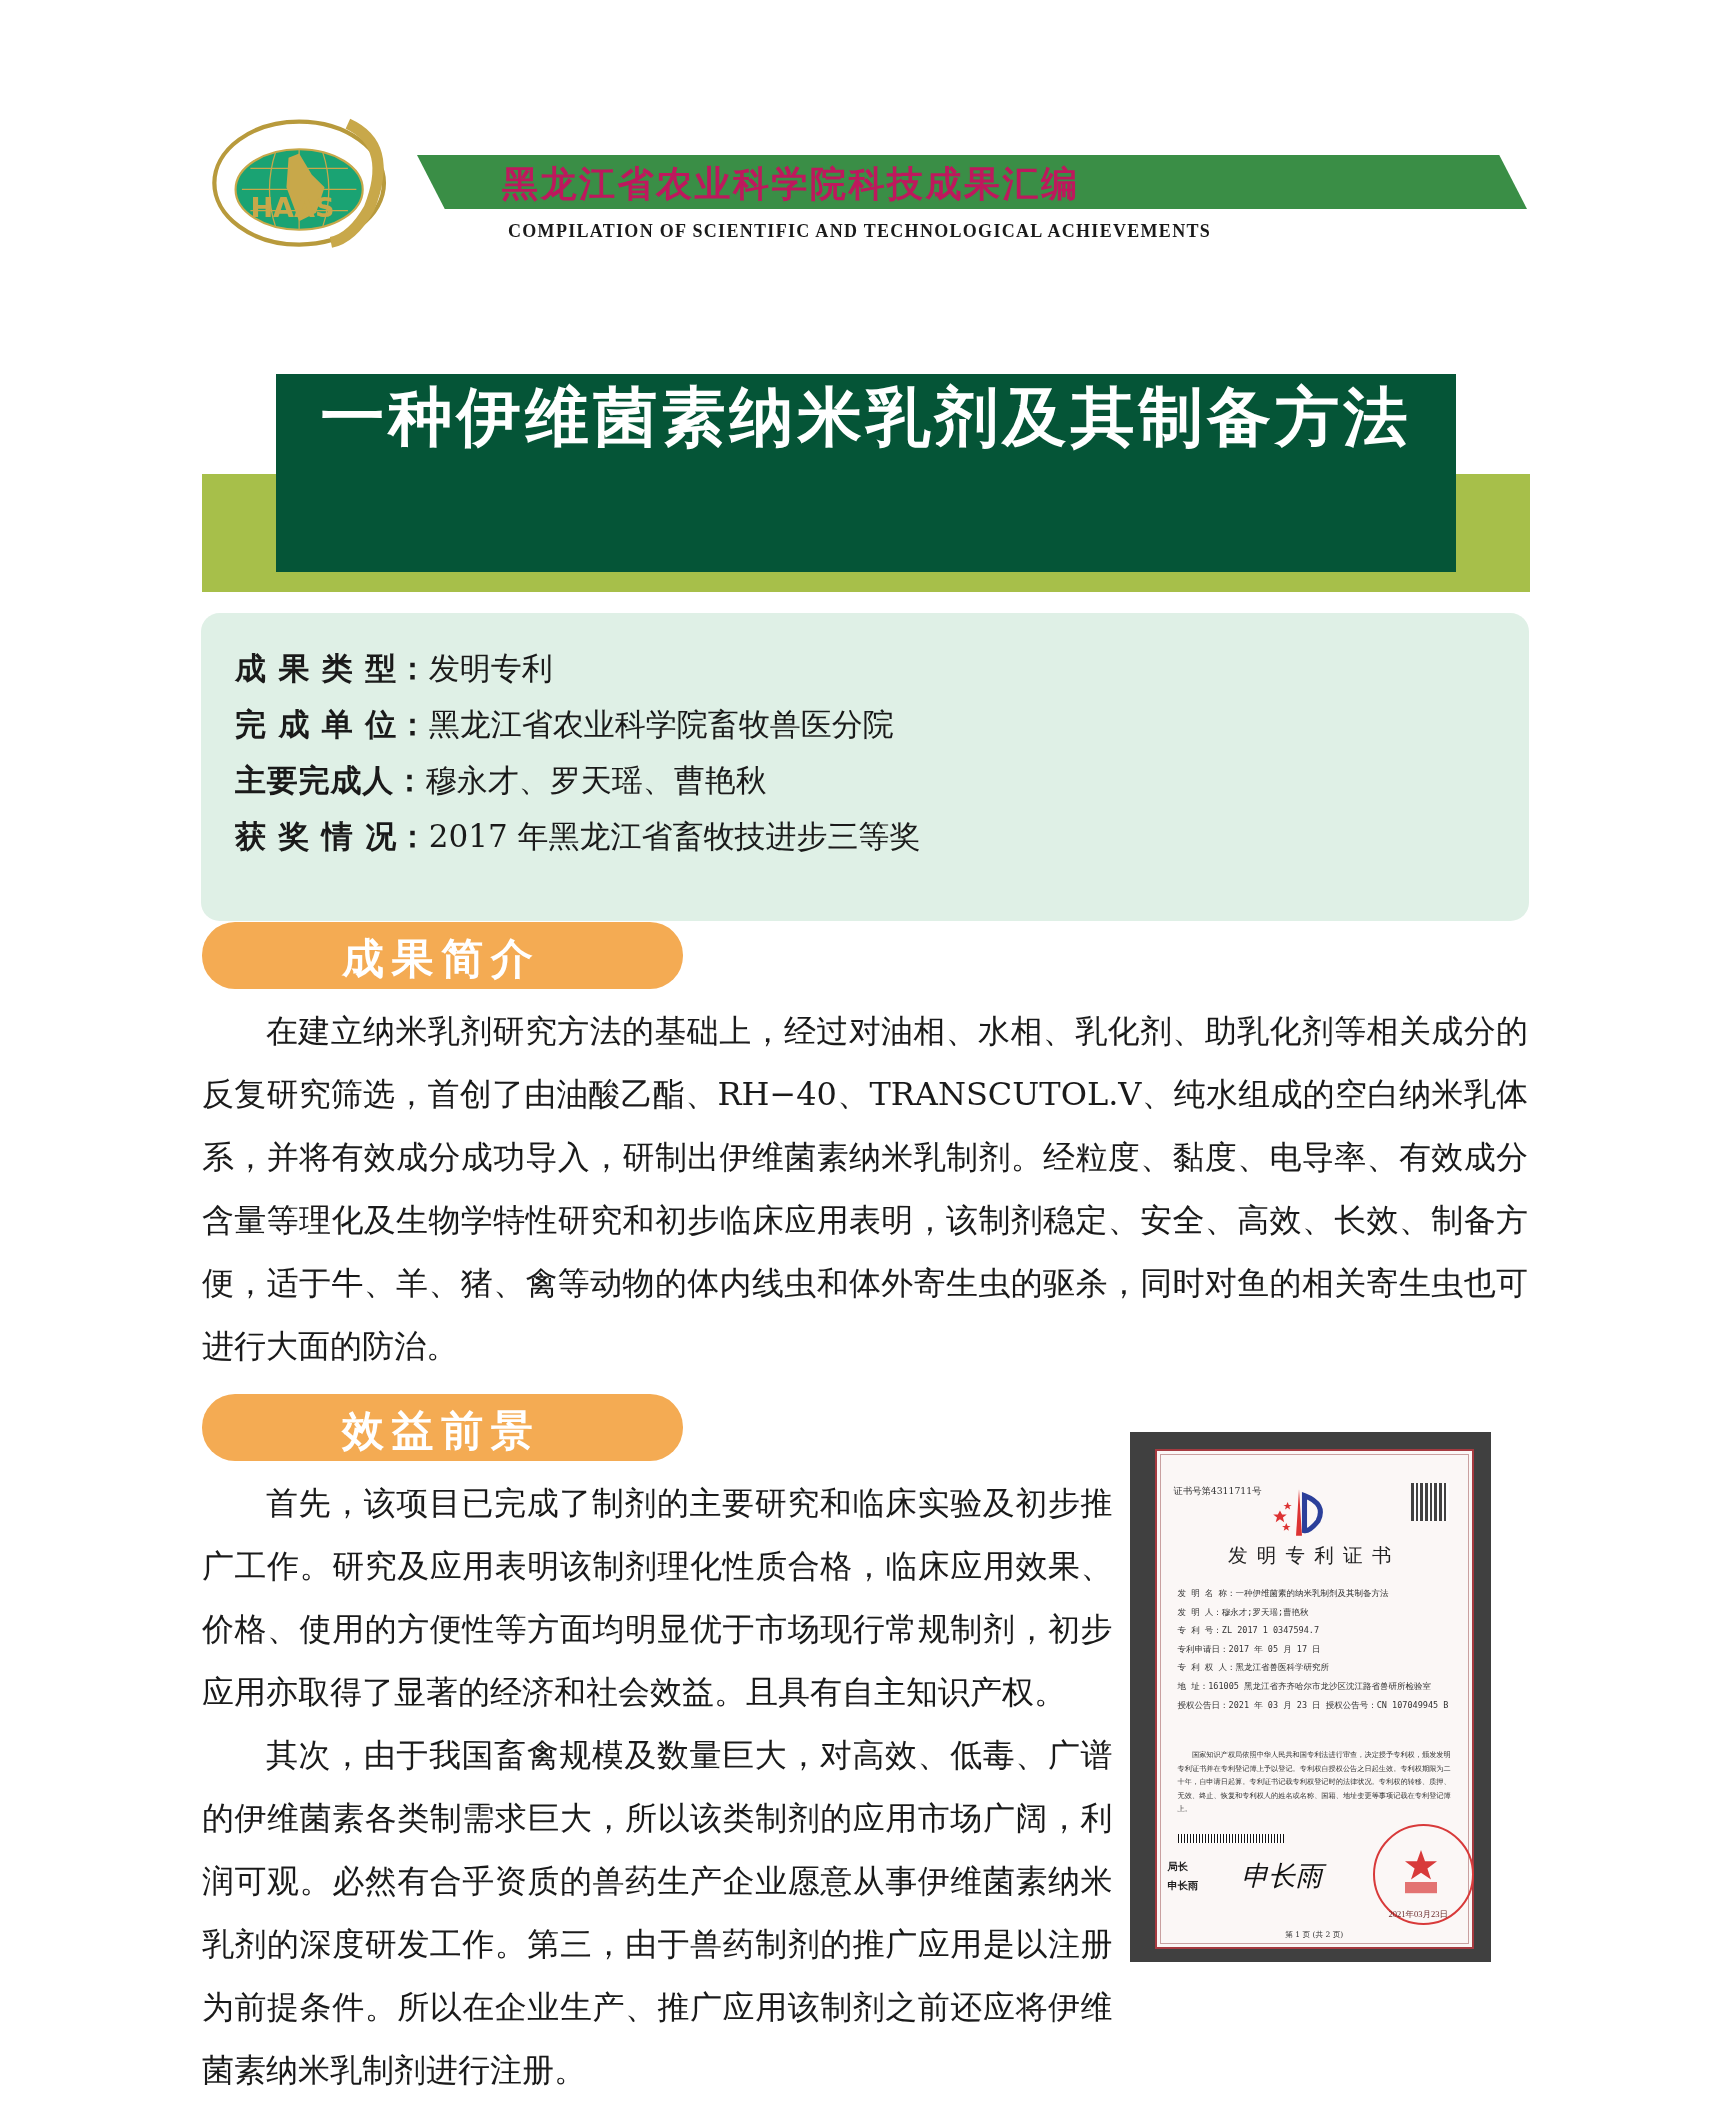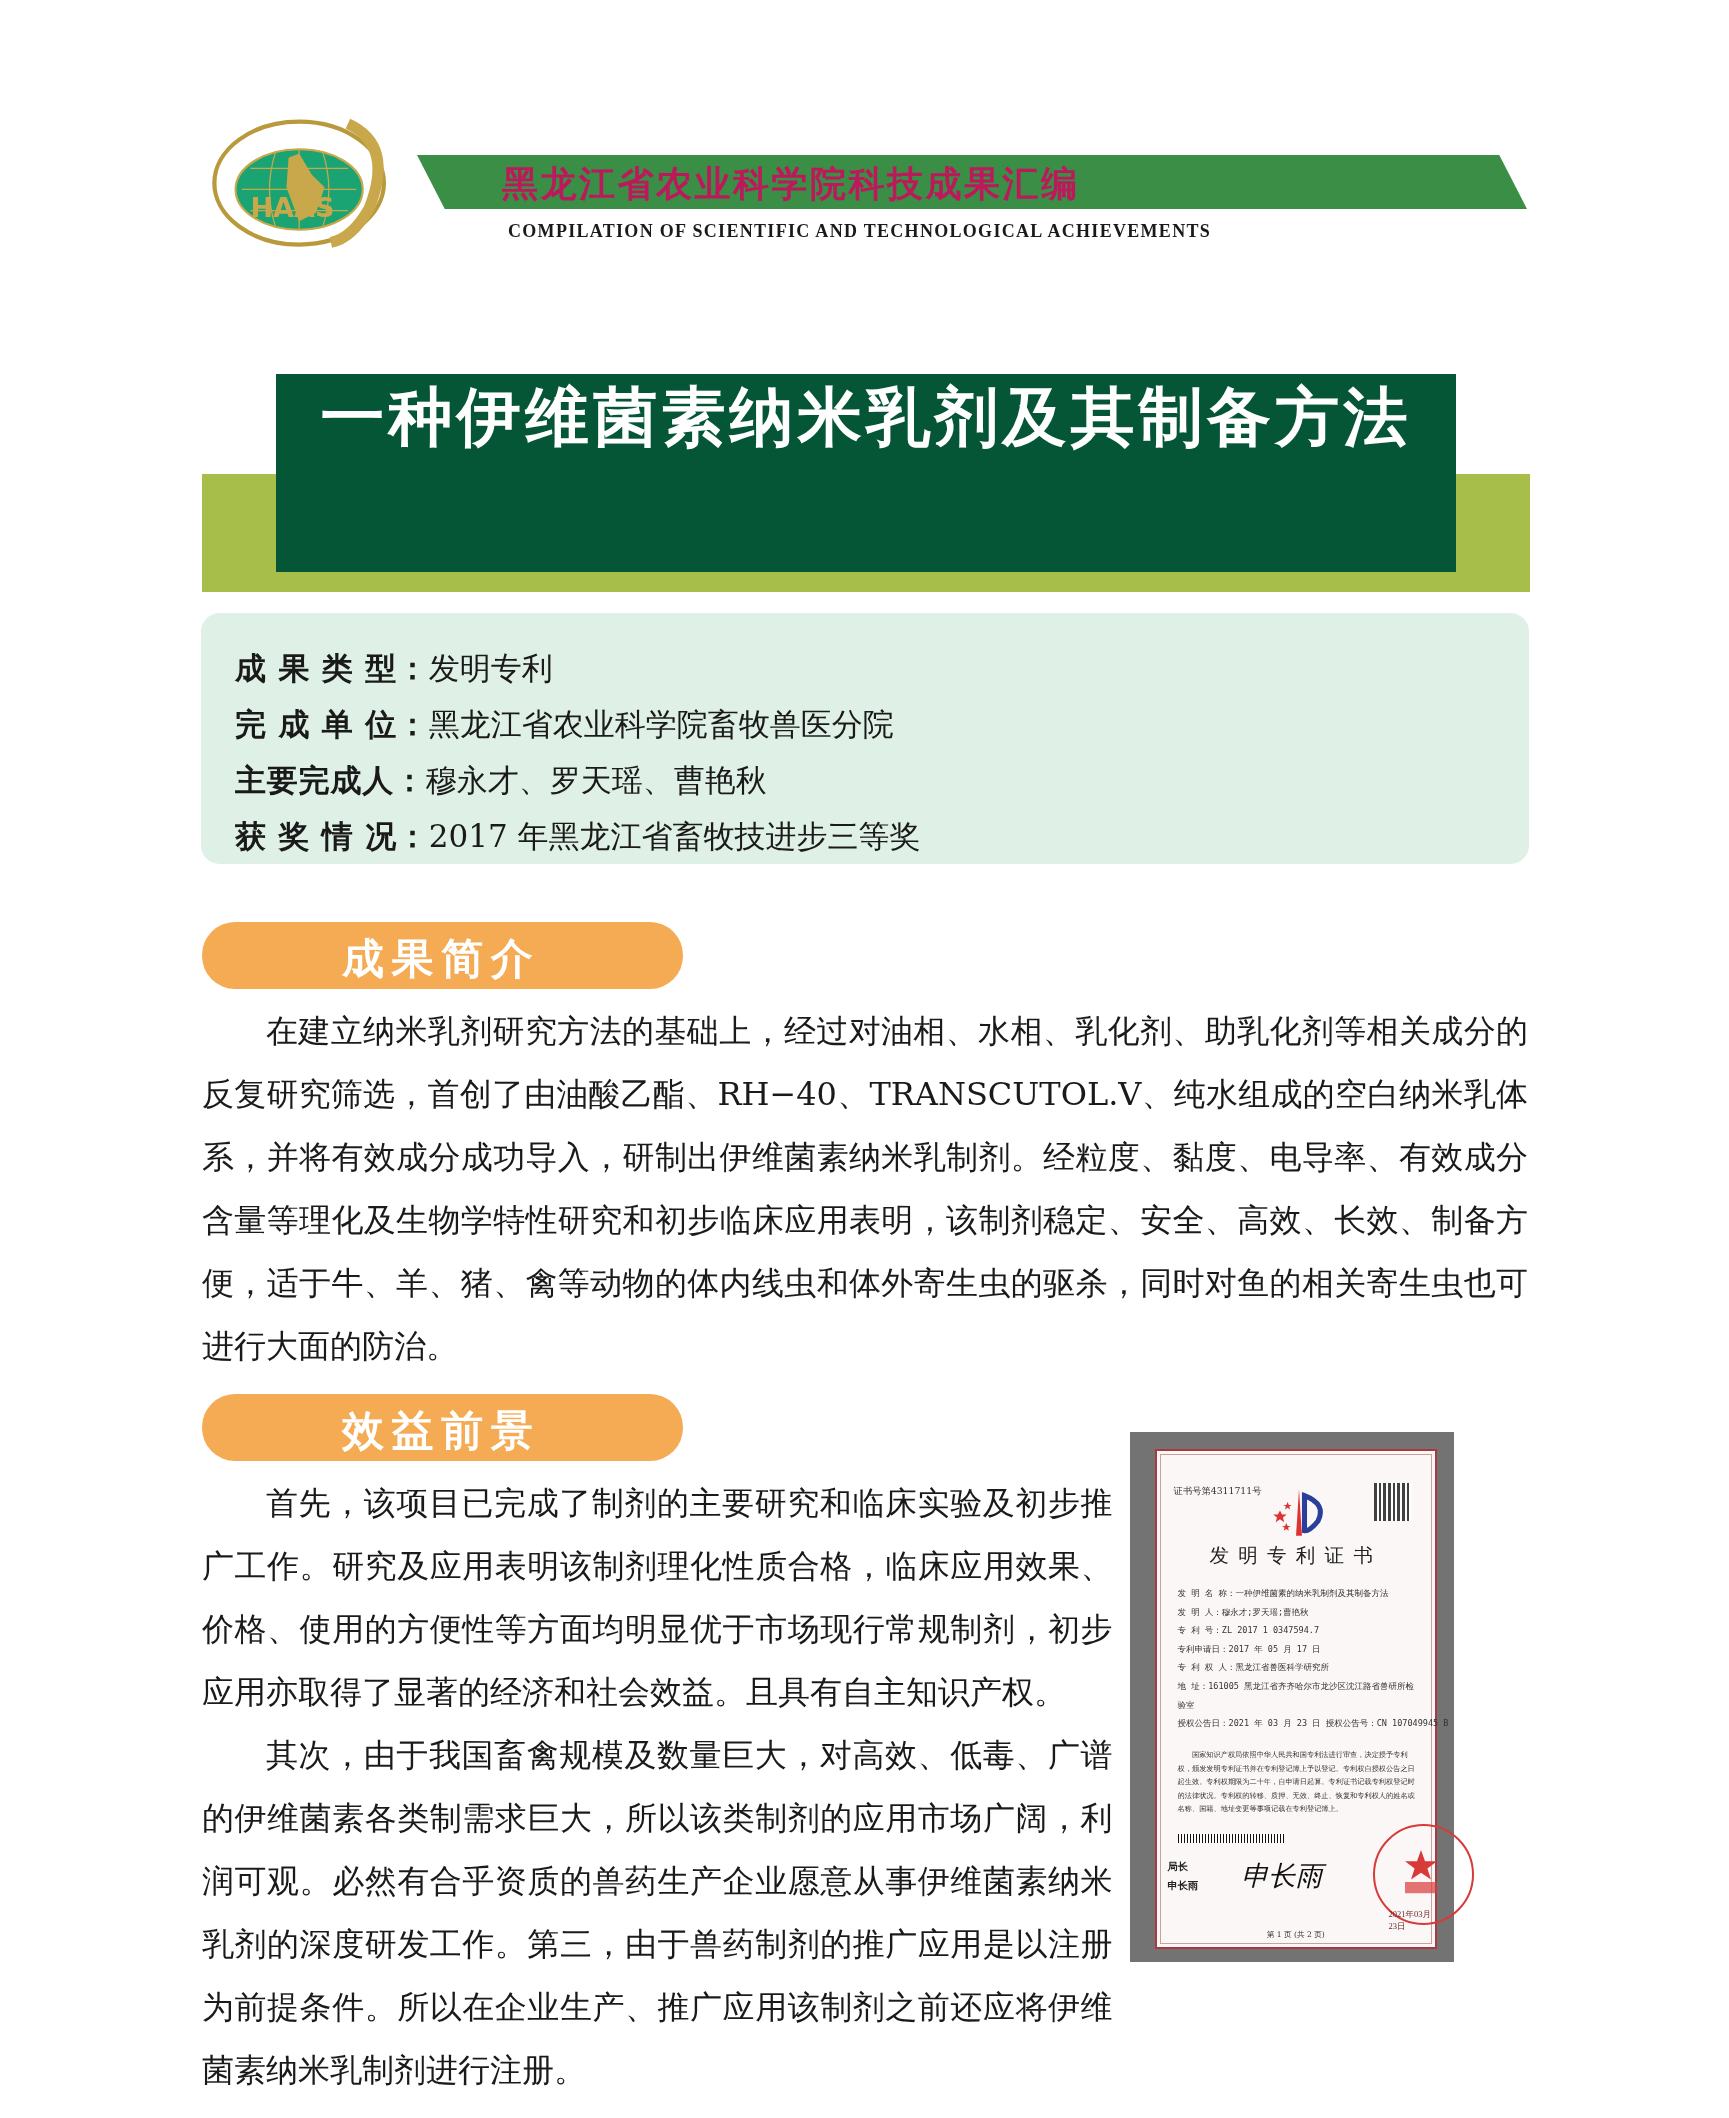--- a/index.html
+++ b/index.html
@@ -18,40 +18,40 @@
                 letter-spacing:1.3px; white-space:nowrap; }
 
   
   .title-bg { position:absolute; left:202px; top:474px; width:1328px; height:118px; background:#a7bf4a; }
   .title-box { position:absolute; left:276px; top:374px; width:1180px; height:198px; background:#055537;
                display:flex; justify-content:center; }
   .title-text { font-size:64px; color:#fff; font-weight:bold; letter-spacing:4.2px;
                 font-family:"DejaVu Sans","Liberation Sans",sans-serif; white-space:nowrap; }
 
   
-  .info-box { position:absolute; left:201px; top:613px; width:1328px; height:251px;
+  .info-box { position:absolute; left:201px; top:613px; width:1328px; height:308px;
               background:#dff0e6; border-radius:18.6px; }
   .info-row { position:absolute; left:34px; font-size:31px; white-space:nowrap;
               font-family:"DejaVu Serif","Liberation Serif",serif; }
   .info-label { font-family:"DejaVu Sans","Liberation Sans",sans-serif; font-weight:bold; letter-spacing:0.8px; }
 
   
   .sec-pill { position:absolute; left:202px; width:481px; height:67px; background:#f4ab53;
               border-radius:33px; }
   .sec-pill span { position:absolute; left:140px; top:9.3px; font-size:42px; color:#fff; font-weight:bold;
                    letter-spacing:7.6px; font-family:"DejaVu Sans","Liberation Sans",sans-serif; white-space:nowrap; }
 
   
   .para { position:absolute; left:202px; font-size:32px; line-height:63px; text-align:justify;
           font-family:"DejaVu Serif","Liberation Serif",serif; }
   .para p { margin:0; text-indent:2em; }
 
   
-  .cert { position:absolute; left:1130px; top:1432px; width:324px; height:530px;
-          background:#737373; }
+  .cert { position:absolute; left:1130px; top:1432px; width:361px; height:530px;
+          background:#404040; }
   .cert-inner { position:absolute; left:24.6px; top:17px; right:17px; bottom:12.7px;
                 background:#fbf7f6; border:2.1px solid #a63a40; outline:0.8px solid #c9a0a0; outline-offset:-6.8px; }
   .cert-no { position:absolute; left:17px; top:34px; font-size:9.3px; color:#333; font-family:"DejaVu Serif",serif; }
   .cert-qr { position:absolute; right:23px; top:32px; width:38px; height:38px;
              background:repeating-linear-gradient(90deg,#222 0 2.5px,#fff 2.5px 4.7px),#222; opacity:.85; }
   .cert-emblem { position:absolute; left:110px; top:34px; width:64px; height:55px; }
   .cert-title { position:absolute; left:0; right:0; top:91px; text-align:center; font-size:19.5px;
                 letter-spacing:9.3px; font-family:"DejaVu Serif",serif; color:#222; }
   .cert-fields { position:absolute; left:21px; right:12.7px; top:133px; font-size:8.5px; color:#333;
                  font-family:"DejaVu Sans Mono",monospace; line-height:18.6px; }

